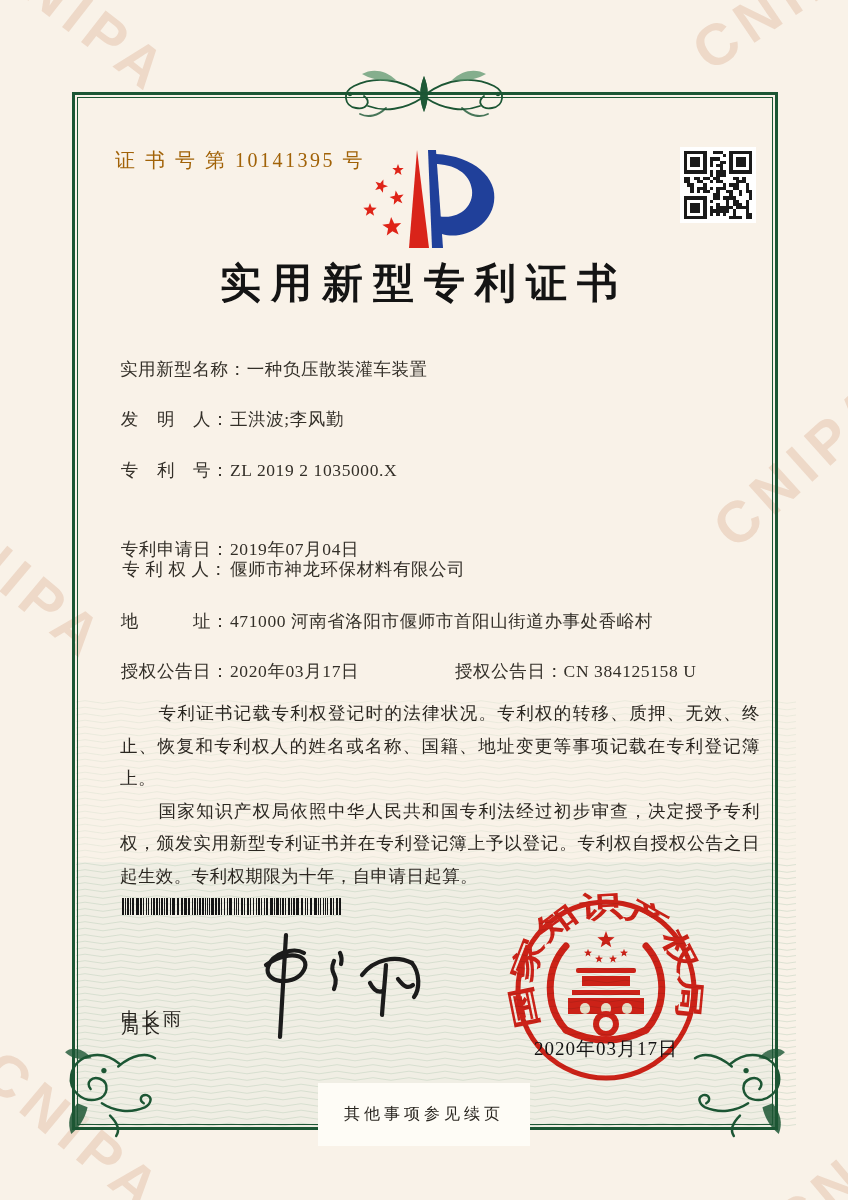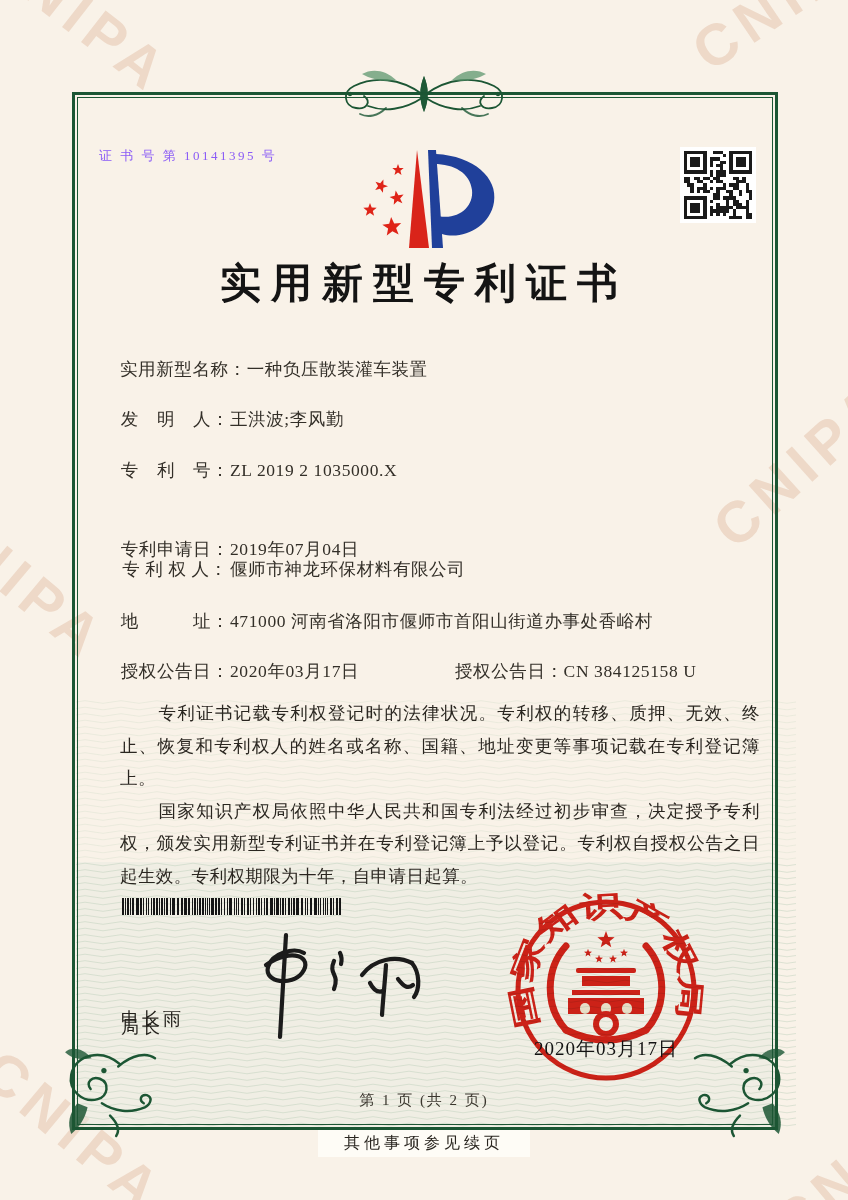--- a/index.html
+++ b/index.html
@@ -19,21 +19,21 @@
     font-weight:700;font-size:58px;letter-spacing:8px;
     color:rgba(213,159,126,0.30);white-space:nowrap;pointer-events:none;
   }
   
   .frame{
     position:absolute;left:72px;top:92px;width:706px;height:1038px;
     border:3px solid var(--green);box-sizing:border-box;
   }
   .frame-inner{position:absolute;inset:2px;border:1px solid var(--green);}
   
-  .cert-no{position:absolute;left:99px;top:147px;font-size:13px;letter-spacing:2.5px;color:#8b5cf6;}
+  .cert-no{position:absolute;left:115px;top:147px;font-size:20px;letter-spacing:2.5px;color:#a16207;}
   .title{
     position:absolute;left:0;top:256px;width:848px;text-align:center;
     font-size:41px;font-weight:700;letter-spacing:10px;color:#141414;
   }
   .qr-box{position:absolute;left:680px;top:147px;background:#ffffff;padding:4px;line-height:0;}
   
   .field-row{position:absolute;left:120px;font-size:17.5px;letter-spacing:0.6px;color:#332f28;white-space:nowrap;}
   .f-label{display:inline-block;min-width:110px;text-align:center;}
   .grant-no{position:absolute;left:335px;top:0;}
   
@@ -51,22 +51,22 @@
   .signature{position:absolute;left:228px;top:930px;}
   
   .seal{position:absolute;left:506px;top:890px;mix-blend-mode:multiply;}
   .seal-date{
     position:absolute;left:518px;top:1036px;width:176px;text-align:center;
     font-size:19px;color:#131313;letter-spacing:1px;z-index:6;
   }
   
   .page-footer{position:absolute;left:0;top:1091px;width:848px;text-align:center;font-size:15px;letter-spacing:2px;color:#3a362e;}
   .continuation{
-    position:absolute;left:50%;top:1130px;transform:translateX(-50%);
-    background:#fefcf6;padding:3px 26px;font-size:16px;letter-spacing:4px;color:#2a2620;white-space:nowrap;
+    position:absolute;left:50%;top:1083px;transform:translateX(-50%);
+    background:#fefcf6;padding:21px 26px;font-size:16px;letter-spacing:4px;color:#2a2620;white-space:nowrap;
   }
   svg{display:block;}
 </style>
 </head>
 <body style="--paper: #f9f2e8; --green: #1c5634; --red: #d9241a; --blue: #20409a;">
 
 <div class="wm" style="left:-30px;top:-20px;transform:rotate(38deg);">CNIPA</div>
 <div class="wm" style="left:680px;top:-38px;transform:rotate(-34deg);">CNIPA</div>
 <div class="wm" style="left:694px;top:430px;transform:rotate(-42deg);">CNIPA</div>
 <div class="wm" style="left:-92px;top:545px;transform:rotate(40deg);">CNIPA</div>

